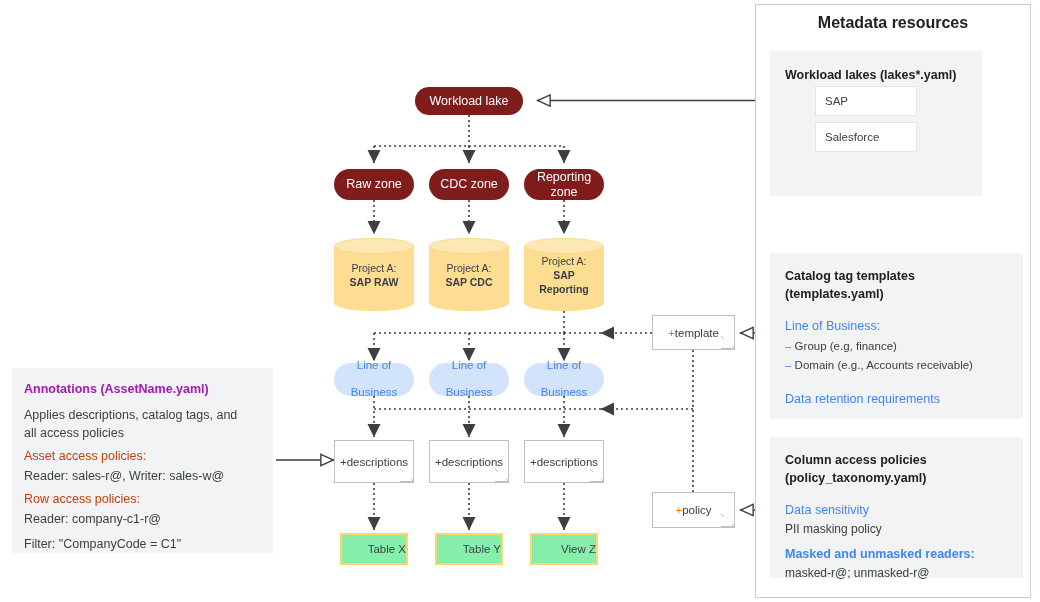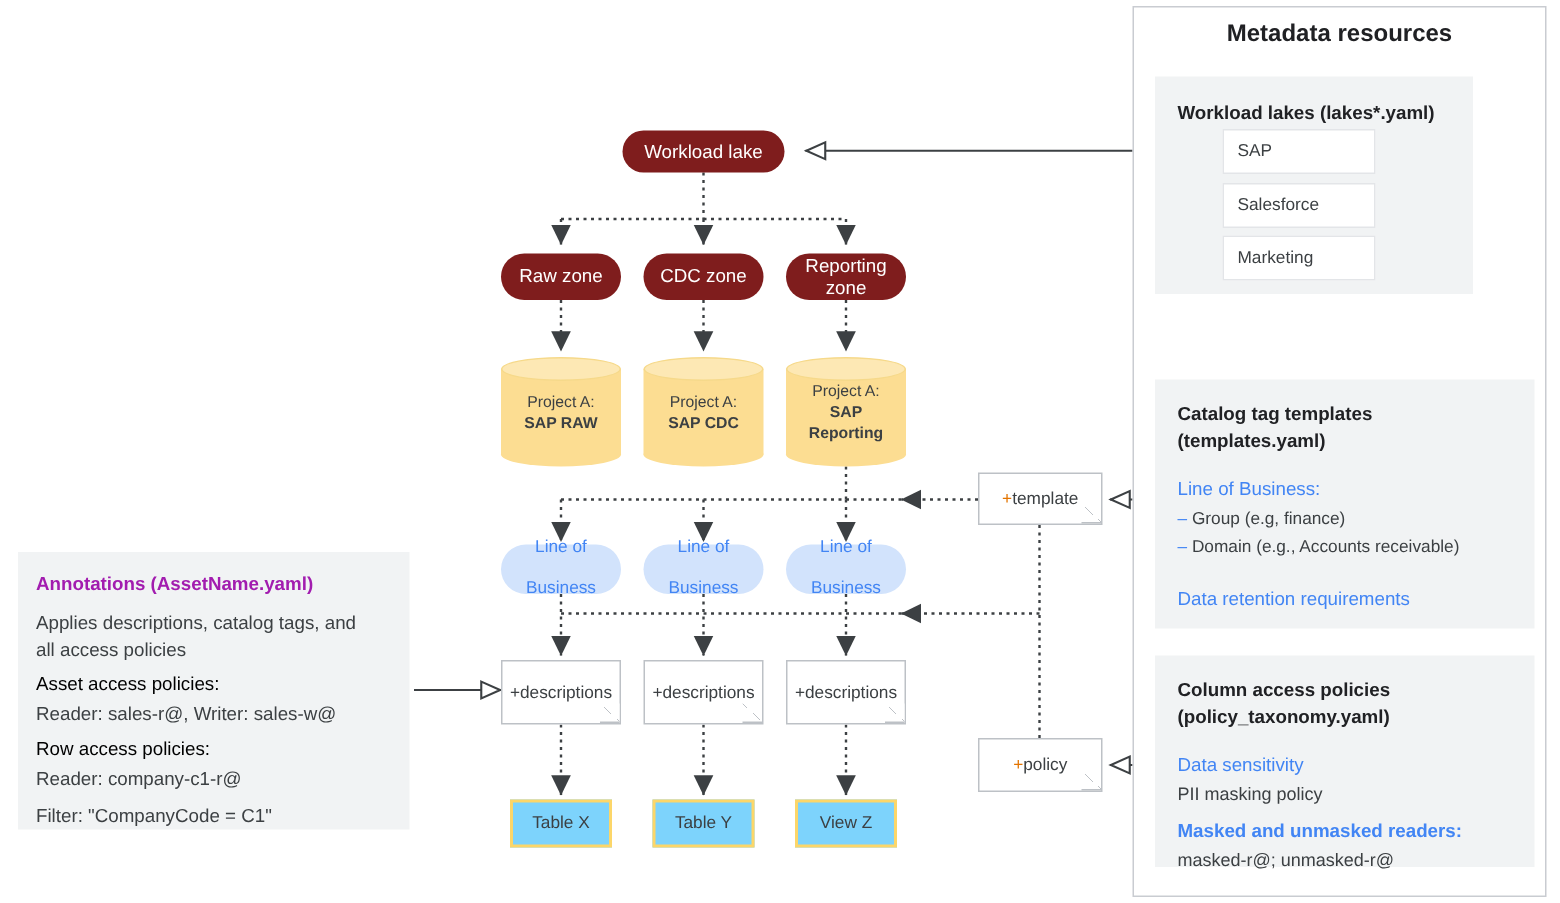--- a/index.html
+++ b/index.html
@@ -43,21 +43,21 @@
     display:flex; align-items:center; padding-left:9px;
   }
 
   
   .annbox {
     position:absolute; left:12px; top:368px; width:261px; height:185px;
     background:#f1f3f4;
   }
   .ann-h { font-size:12.5px; font-weight:bold; color:#a21caf; }
   .ann-p { font-size:12.5px; color:#3c4043; line-height:1.45; }
-  .ann-k { font-size:12.5px; color:#000000; }
+  .ann-k { font-size:12.5px; color:#c2410c; }
 
   
   .pill {
     position:absolute; background:#7f1d1d; color:#fff;
     border-radius:999px; display:flex; align-items:center; justify-content:center;
     font-size:12.5px; line-height:1.15; text-align:center;
   }
   .lobpill {
     position:absolute; background:#d2e3fc; color:#4285f4;
     border-radius:999px; display:flex; align-items:center; justify-content:center;
@@ -92,22 +92,22 @@
     font-size:11.5px; color:#3c4043;
   }
   .note .foldline {
     position:absolute; right:0px; bottom:0px; width:13px; height:13px;
     border-bottom:1px solid #bdc1c6;
     background:linear-gradient(to bottom left, #fff 49.4%, #bdc1c6 49.4%, #bdc1c6 51%, #fff 51%);
   }
   .note .plus { color:#e37400; }
 
   .tablebox {
-    position:absolute; background:#7dd3fc; border:2px solid #fcd669;
-    display:flex; align-items:center; justify-content:center;
+    position:absolute; background:#86efac; border:2px solid #fcd669;
+    display:flex; align-items:center; justify-content:flex-end;
     font-size:11.5px; color:#3c4043;
   }
 </style>
 </head>
 <body>
 
 <div class="stage">
 
   <svg id="wires" viewBox="0 0 1040 602">
     <defs>
@@ -272,23 +272,20 @@
 
   <div class="grayblock" style="left:770px; top:51px; width:212px; height:145px;">
     <div class="gb-title" style="position:absolute; left:15px; top:15px;">Workload lakes (lakes*.yaml)</div>
   </div>
   <div class="lakechip" style="left:815px; top:86px; width:102px; height:30px;">
     <span>SAP</span>
   </div>
   <div class="lakechip" style="left:815px; top:122px; width:102px; height:30px;">
     <span>Salesforce</span>
   </div>
-  <div class="lakechip" style="left:815px; top:157px; width:102px; height:30px;">
-    <span>Marketing</span>
-  </div>
 
   <div class="grayblock" style="left:770px; top:253px; width:253px; height:166px;">
     <div class="gb-title" style="position:absolute; left:15px; top:14px;">Catalog tag templates</div>
     <div class="gb-title" style="position:absolute; left:15px; top:32px;">(templates.yaml)</div>
 
     <div class="gb-blue" style="position:absolute; left:15px; top:64px;">Line of Business:</div>
 
     <div class="dashitem" style="position:absolute; left:15px; top:85px;">
       <span class="dash">–</span><span> Group (e.g, finance)</span>
     </div>

